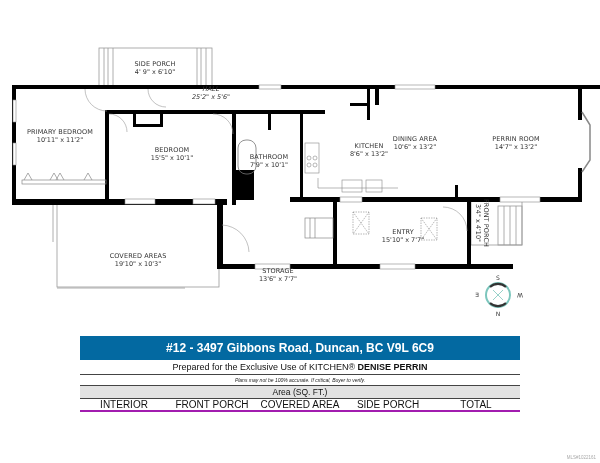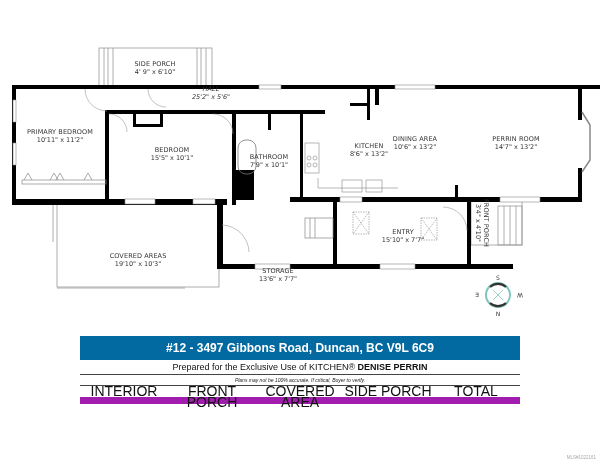--- a/index.html
+++ b/index.html
@@ -8,21 +8,21 @@
   .room-label { position:absolute; font-family:"DejaVu Sans", sans-serif; font-size:6.5px; color:#333; text-align:center; line-height:8px; white-space:nowrap; transform:translateX(-50%); }
   .room-label .nm { display:block; letter-spacing:0.1px; }
   .room-label .dm { display:block; }
   .porch-label { transform:translateX(-50%) rotate(90deg); transform-origin:center; }
   .info { position:absolute; left:80px; top:336px; width:440px; }
   .title-bar { background:#0369a1; color:#fff; text-align:center; font-weight:bold; font-size:12px; height:24px; line-height:24px; }
   .prep { text-align:center; font-size:9px; color:#111; height:14px; line-height:14px; border-bottom:1px solid #444; }
   .prep b { font-weight:bold; }
   .note { text-align:center; font-size:5px; font-style:italic; color:#222; height:10px; line-height:10px; border-bottom:1px solid #444; }
   .area-head { background:#e2e2e2; text-align:center; font-size:8.5px; color:#111; height:12px; line-height:12px; border-bottom:1px solid #444; }
-  .area-row { display:flex; height:11px; line-height:11px; font-size:14px; color:#111; border-bottom:7px solid #a21caf; }
+  .area-row { display:flex; height:11px; line-height:11px; font-size:10px; color:#111; border-bottom:2px solid #a21caf; }
   .area-row div { flex:1; text-align:center; }
   .area-row .bold { font-weight:bold; }
   .mls { position:absolute; right:4px; bottom:3px; font-size:4.5px; color:#aaa; }
 </style>
 </head>
 <body>
 
 <div class="plan">
   <svg width="600" height="330" viewBox="0 0 600 330">
 
@@ -192,20 +192,21 @@
   <div class="room-label" style="left:498px;top:274px;font-size:6px;">S</div>
   <div class="room-label" style="left:498px;top:310px;font-size:6px;">N</div>
   <div class="room-label" style="left:477px;top:291px;font-size:6px;transform:translateX(-50%) scaleX(-1);">E</div>
   <div class="room-label" style="left:520px;top:291px;font-size:6px;transform:translateX(-50%) rotate(180deg);">W</div>
 </div>
 
 <div class="info">
   <div class="title-bar">#12 - 3497 Gibbons Road, Duncan, BC V9L 6C9</div>
   <div class="prep"><span>Prepared for the Exclusive Use of KITCHEN® </span><b>DENISE PERRIN</b></div>
   <div class="note">Plans may not be 100% accurate. If critical, Buyer to verify.</div>
+  <div class="area-head">Area (SQ. FT.)</div>
   <div class="area-row">
     <div>INTERIOR</div>
     <div>FRONT PORCH</div>
     <div>COVERED AREA</div>
     <div>SIDE PORCH</div>
     <div>TOTAL</div>
   </div>
 </div>
 
 <div class="mls">MLS#1022161</div>

